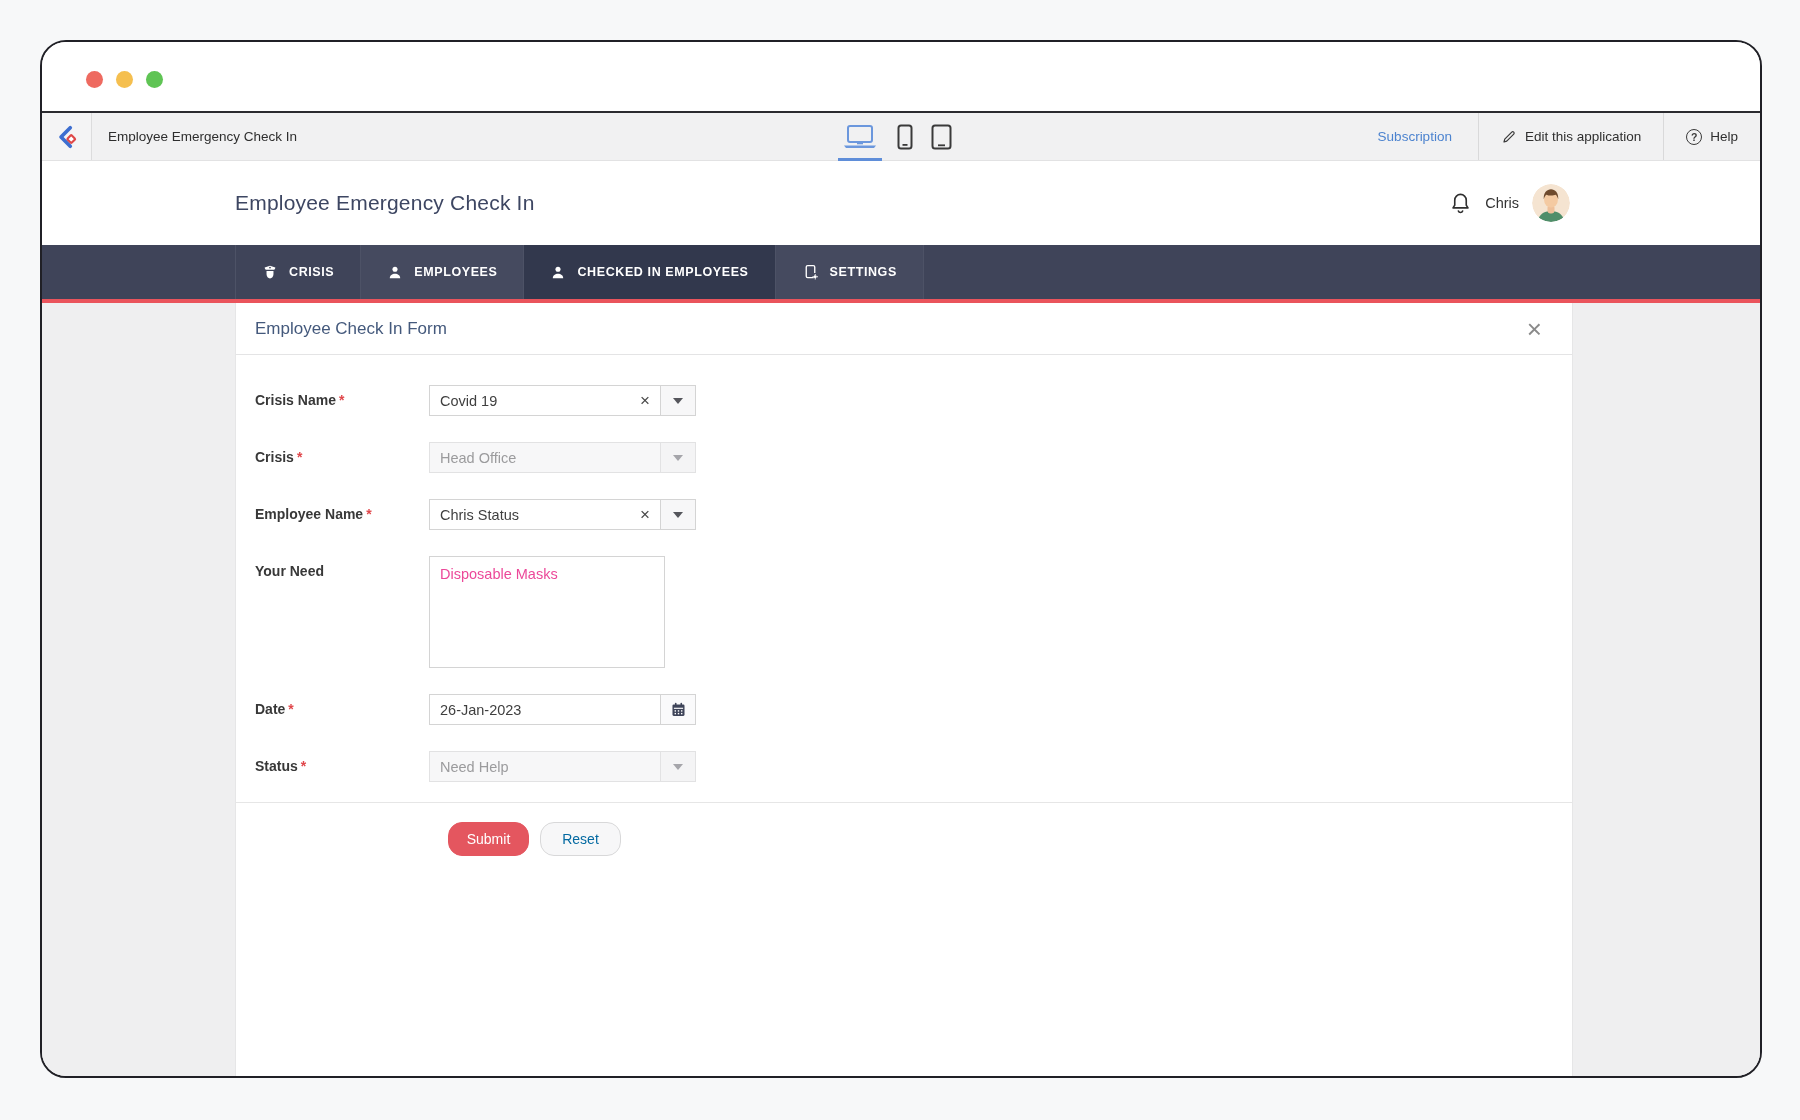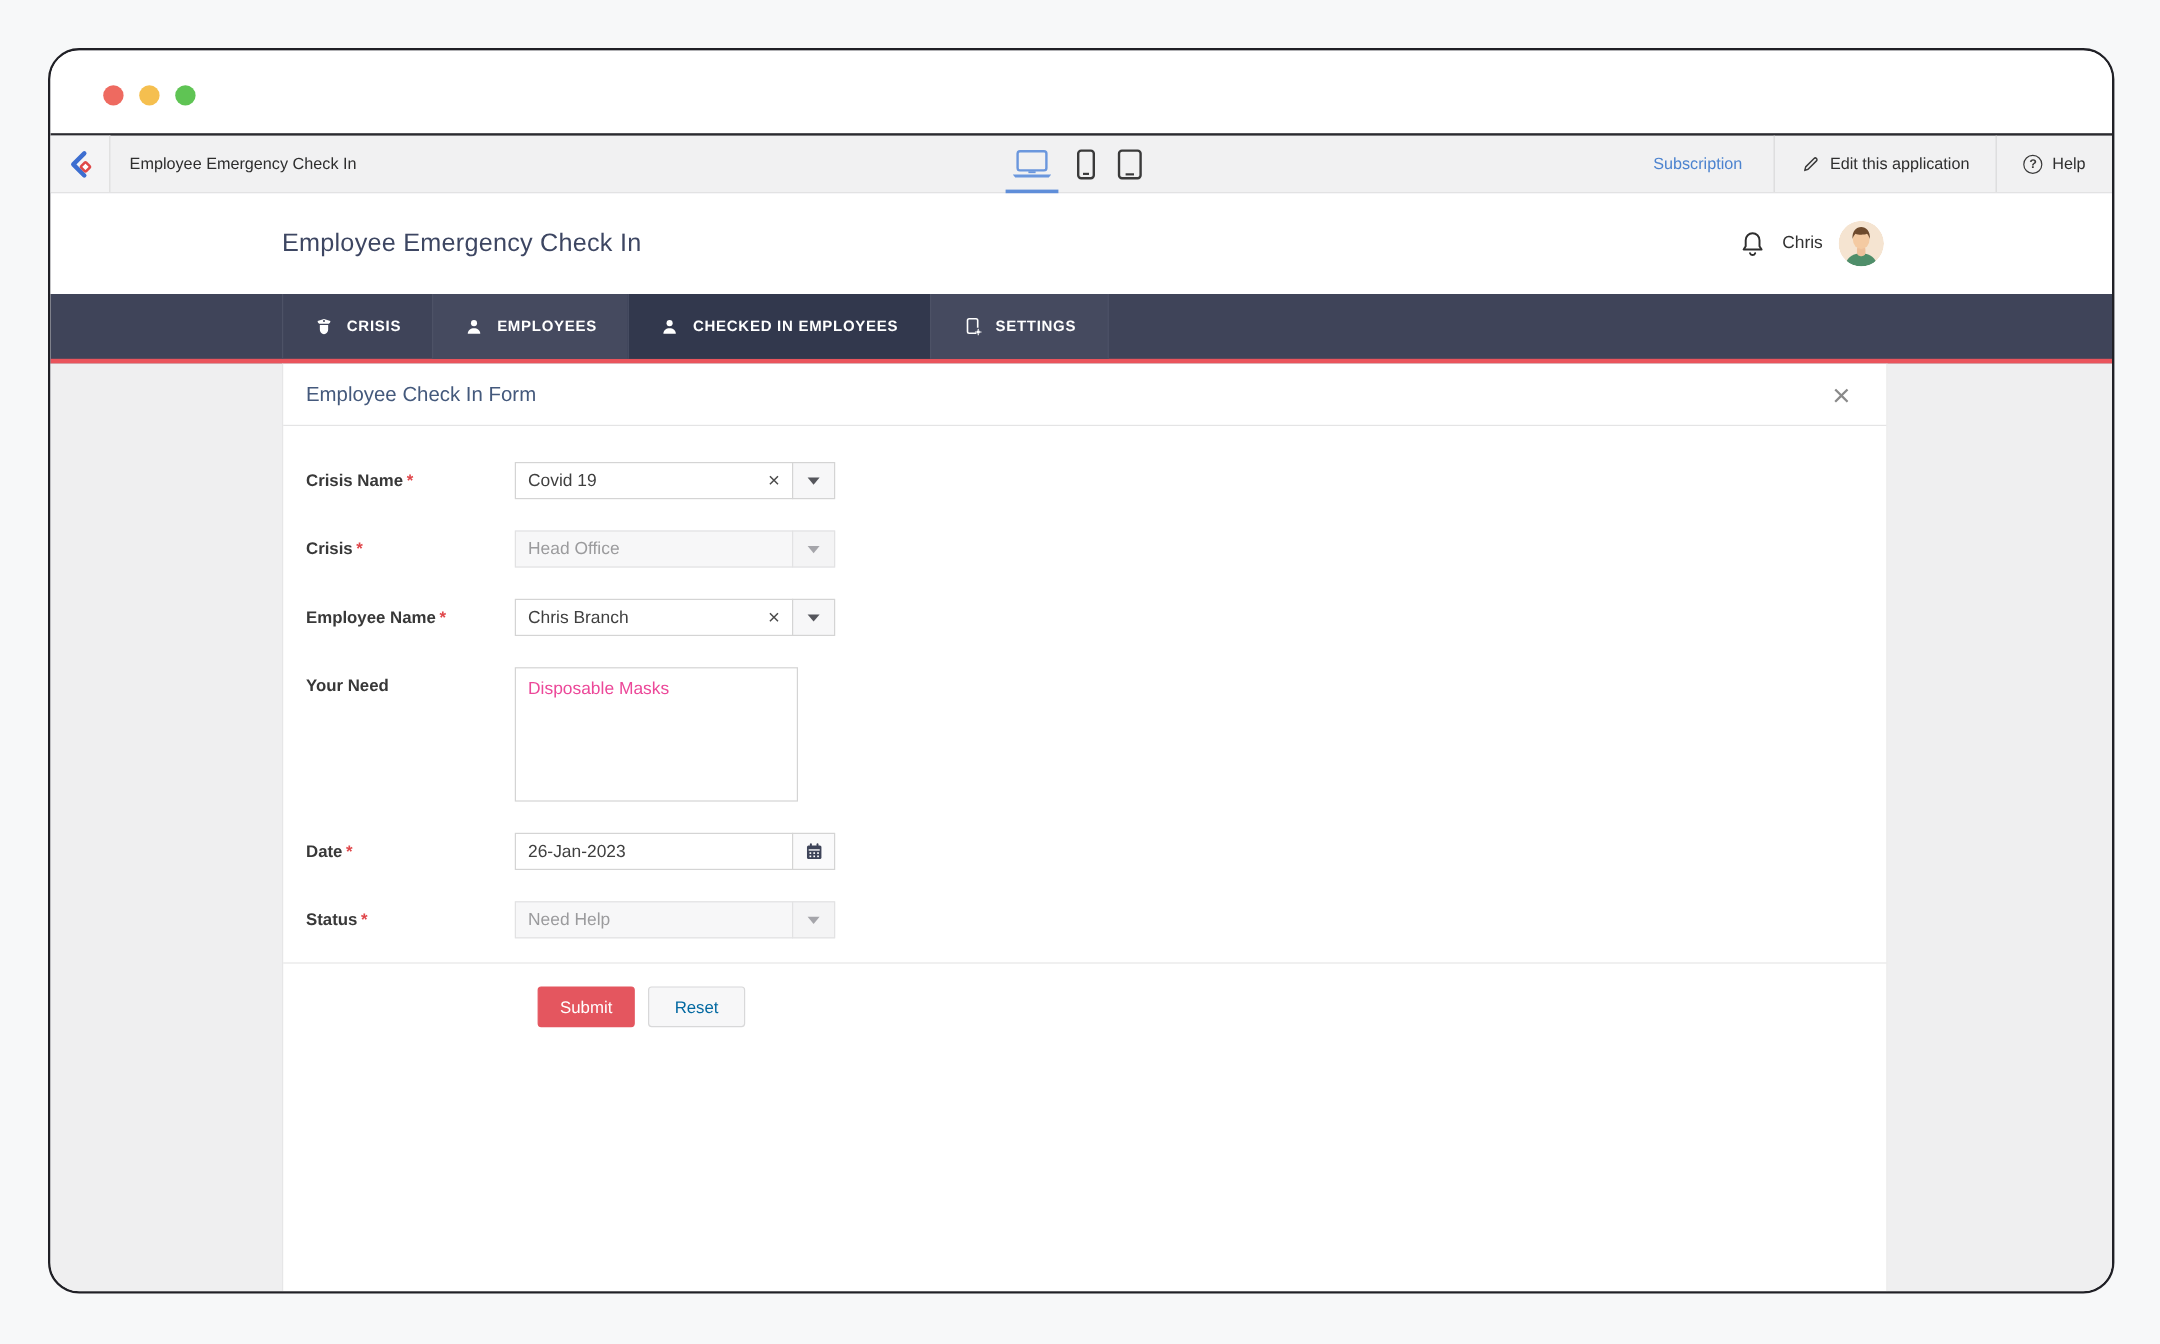--- a/index.html
+++ b/index.html
@@ -81,21 +81,21 @@
 
   .ta-box { width:236px; height:112px; border:1px solid #d4d4d4; background:#fff;
     padding:8px 10px; font-size:14.5px; color:#ec4899; line-height:1.3; }
 
   .date-wrap { display:flex; }
   .cal-btn { width:36px; height:31px; margin-left:-1px; background:#fafafb; border:1px solid #d4d4d4;
     display:flex; align-items:center; justify-content:center; cursor:pointer; }
 
   .form-footer { border-top:1px solid #e6e6e6; margin-top:20px; padding:19px 0 0 212px;
     display:flex; gap:11px; }
-  .btn { min-width:81px; height:34px; font-size:14px; border-radius:3px; cursor:pointer;
+  .btn { min-width:81px; height:34px; font-size:14px; border-radius:14px; cursor:pointer;
     display:flex; align-items:center; justify-content:center; padding:0 16px;
     font-family:"Liberation Sans","DejaVu Sans",sans-serif; }
   .btn-submit { background:#e4565f; color:#fff; border:1px solid #e4565f; }
   .btn-reset { background:#f7f7f8; color:#0369a1; border:1px solid #d8d8d9; }
 
   svg { display:block; }
 </style>
 </head>
 <body>
 
@@ -272,21 +272,21 @@
             <div class="dd-btn">
                 <span class="dd-tri"></span>
               </div>
           </div>
         </div>
 
         <div class="f-row">
           <div class="f-label"><span>Employee Name</span><span class="req">*</span></div>
           <div class="lookup">
             <div class="lk-input">
-              <span>Chris Branch</span>
+              <span>Chris Status</span>
               <span class="lk-clear">×</span>
             </div>
             <div class="dd-btn">
                 <span class="dd-tri"></span>
               </div>
           </div>
         </div>
 
         <div class="f-row">
           <div class="f-label"><span>Your Need</span></div>

